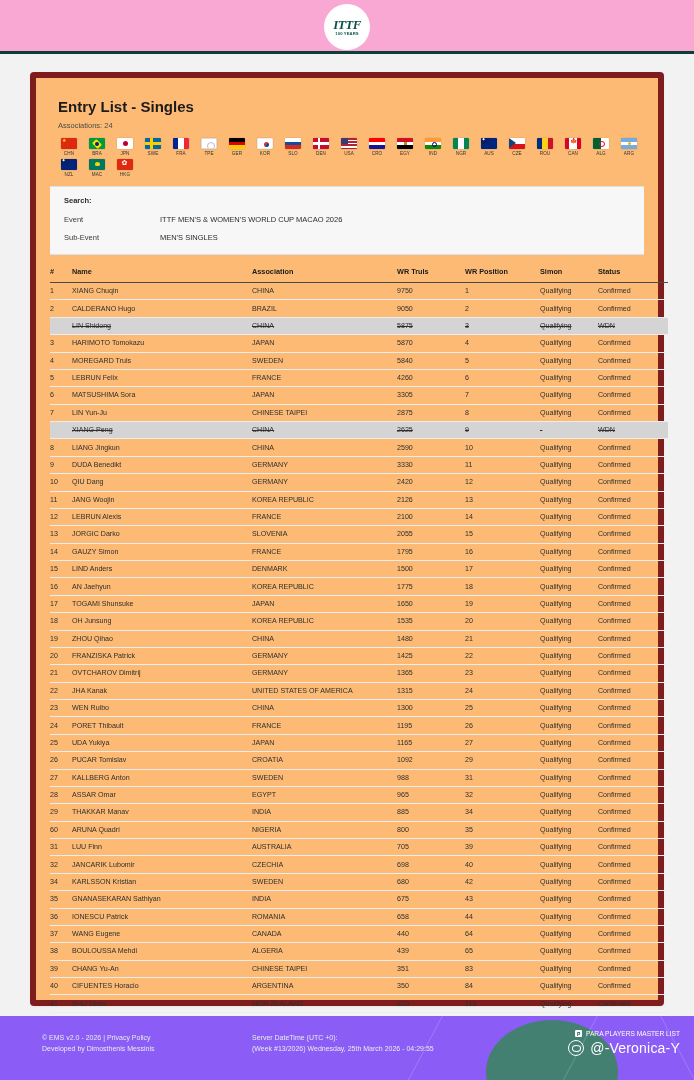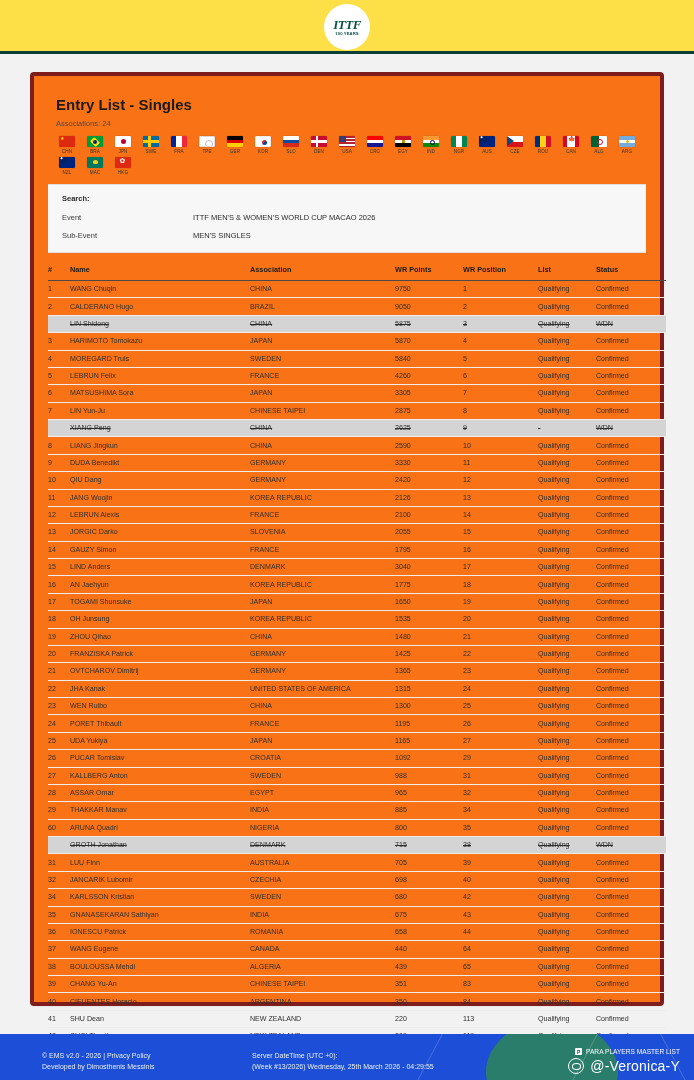--- a/index.html
+++ b/index.html
@@ -6,21 +6,21 @@
   html, body {
     width: 694px; height: 1080px;
     background: #f2f2f2;
     font-family: "Liberation Sans", sans-serif;
     overflow: hidden;
   }
   body { position: relative; }
 
   
   .topbar {
-    height: 54px; background: #fde047;
+    height: 54px; background: #f9a8d4;
     display: flex; align-items: center; justify-content: center;
     position: relative;
   }
   .logo-circle {
     width: 46px; height: 46px; border-radius: 50%;
     background: #ffffff;
     display: flex; flex-direction: column;
     align-items: center; justify-content: center;
     line-height: 1;
   }
@@ -35,22 +35,22 @@
   }
   .topbar-edge {
     position: absolute; left: 0; right: 0; bottom: 0; height: 3px;
     background: #0a4037;
   }
 
   
   .page { padding: 18px 30px 0 30px; }
 
   .card {
-    background: #f97316;
-    border: 4px solid #7f1d1d;
+    background: #fdba74;
+    border: 6px solid #7f1d1d;
     border-radius: 4px;
     box-shadow: 0 1px 2px rgba(0,0,0,.06);
     padding: 20px 14px 14px 14px;
     height: 934px;
   }
 
   h1.title {
     font-size: 15px; font-weight: bold; color: #1b1b1b;
     margin: 0 0 6px 8px;
   }
@@ -126,21 +126,21 @@
 
   
   .search-block {
     background: #f7f7f7; border-top: 1px solid #e0e0e0;
     border-bottom: 1px solid #e0e0e0;
     padding: 9px 14px 10px 14px; margin: 6px 0 12px 0;
   }
   .search-label { font-size: 7.5px; font-weight: bold; color: #2b2b2b; margin-bottom: 10px; }
   .kv { display: flex; font-size: 7.5px; color: #333; margin-bottom: 9px; }
   .kv:last-child { margin-bottom: 2px; }
-  .kv .k { width: 131px; color: #3a3a3a; }
+  .kv .k { width: 96px; color: #3a3a3a; }
   .kv .v { color: #2b2b2b; text-align: center; }
 
   
   table.entry { width: 100%; border-collapse: collapse; table-layout: fixed; }
   table.entry thead th {
     font-size: 7.3px; font-weight: bold; color: #1b1b1b;
     text-align: left; padding: 0 0 6px 0;
     border-bottom: 1.2px solid #4a4a4a;
   }
   table.entry tbody td {
@@ -158,22 +158,22 @@
   col.c-stat  { width: 70px; }
   tr.wdn td {
     background: #d4d4d4;
     text-decoration: line-through;
     color: #2b2b2b; font-weight: normal;
     border-bottom: 1px solid #c8c8c8;
   }
 
   
   .footer {
-    position: absolute; left: 0; bottom: 0; width: 694px; height: 46px;
-    background: #1d4ed8; overflow: hidden;
+    position: absolute; left: 0; bottom: 0; width: 694px; height: 64px;
+    background: #8b5cf6; overflow: hidden;
   }
   .footer .blob {
     position: absolute; right: 76px; bottom: -44px;
     width: 132px; height: 104px; border-radius: 50%;
     background: #2f8a4b; opacity: .78;
   }
   .footer .slash {
     position: absolute; background: rgba(255,255,255,.18); width: 1px; height: 120px;
     transform: rotate(28deg); transform-origin: top left;
   }
@@ -337,30 +337,30 @@
         <col class="c-pts">
           <col class="c-pos">
           <col class="c-list">
           <col class="c-stat">
       </colgroup>
       <thead>
         <tr>
           <th>#</th>
           <th>Name</th>
           <th>Association</th>
-          <th>WR Points</th>
+          <th>WR Truls</th>
           <th>WR Position</th>
-          <th>List</th>
+          <th>Simon</th>
           <th>Status</th>
         </tr>
       </thead>
       <tbody>
           <tr class="">
             <td>1</td>
-            <td>WANG Chuqin</td>
+            <td>XIANG Chuqin</td>
             <td>CHINA</td>
             <td>9750</td>
             <td>1</td>
             <td>Qualifying</td>
             <td>Confirmed</td>
           </tr>
           <tr class="">
             <td>2</td>
             <td>CALDERANO Hugo</td>
             <td>BRAZIL</td>
@@ -492,21 +492,21 @@
             <td>FRANCE</td>
             <td>1795</td>
             <td>16</td>
             <td>Qualifying</td>
             <td>Confirmed</td>
           </tr>
           <tr class="">
             <td>15</td>
             <td>LIND Anders</td>
             <td>DENMARK</td>
-            <td>3040</td>
+            <td>1500</td>
             <td>17</td>
             <td>Qualifying</td>
             <td>Confirmed</td>
           </tr>
           <tr class="">
             <td>16</td>
             <td>AN Jaehyun</td>
             <td>KOREA REPUBLIC</td>
             <td>1775</td>
             <td>18</td>
@@ -631,29 +631,20 @@
             <td>Confirmed</td>
           </tr>
           <tr class="">
             <td>60</td>
             <td>ARUNA Quadri</td>
             <td>NIGERIA</td>
             <td>800</td>
             <td>35</td>
             <td>Qualifying</td>
             <td>Confirmed</td>
-          </tr>
-          <tr class="wdn">
-            <td></td>
-            <td>GROTH Jonathan</td>
-            <td>DENMARK</td>
-            <td>715</td>
-            <td>38</td>
-            <td>Qualifying</td>
-            <td>WDN</td>
           </tr>
           <tr class="">
             <td>31</td>
             <td>LUU Finn</td>
             <td>AUSTRALIA</td>
             <td>705</td>
             <td>39</td>
             <td>Qualifying</td>
             <td>Confirmed</td>
           </tr>

